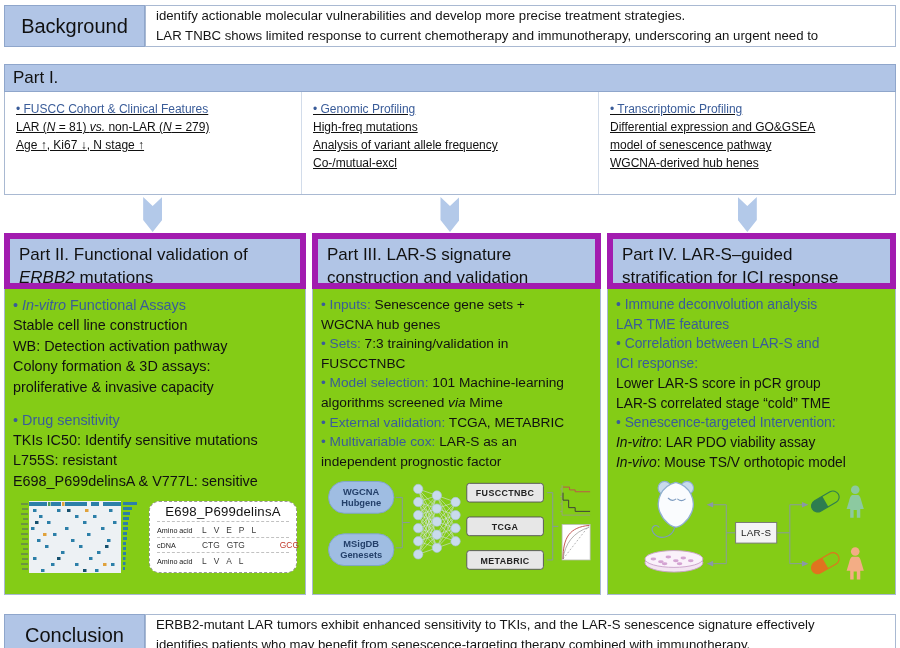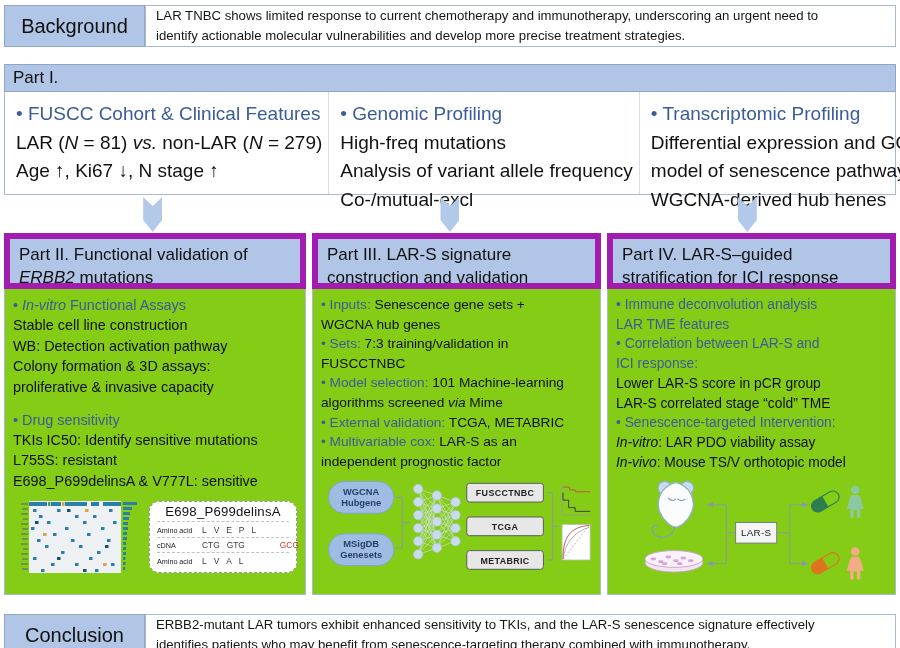--- a/index.html
+++ b/index.html
@@ -11,21 +11,21 @@
   .banner-row{display:flex;height:42px;}
   .label-box{width:141px;flex:0 0 141px;background:#b1c5e6;border:1px solid #8fa6cb;display:flex;align-items:center;justify-content:center;font-size:20px;color:#101010;box-sizing:border-box;}
   .text-box{flex:1;border:1px solid #a9b9d2;box-sizing:border-box;padding:2px 10px;display:flex;flex-direction:column;justify-content:center;font-size:13.2px;line-height:1.5;color:#151515;}
   .text-box .tline{white-space:nowrap;}
 
   
   .part1-header{margin-top:17px;height:28px;background:#b1c5e6;border:1px solid #8fa6cb;box-sizing:border-box;display:flex;align-items:center;padding:0 8px;white-space:nowrap;}
   .p1-prefix{font-size:17px;}
   .p1-rest{font-size:15px;margin-left:5px;}
   .part1-body{height:103px;border:1px solid #a9b9d2;border-top:none;box-sizing:border-box;display:flex;background:#fff;}
-  .p1col{flex:1;padding:8px 6px 6px 11px;box-sizing:border-box;font-size:19px;}
+  .p1col{flex:1;padding:8px 6px 6px 11px;box-sizing:border-box;font-size:12px;text-decoration:underline;}
   .p1col + .p1col{border-left:1px solid #d2dcea;}
   .p1col .line{line-height:1.5;white-space:nowrap;}
 
   
   .arrow-row{height:38px;display:flex;}
   .arrow-cell{flex:1;display:flex;justify-content:center;align-items:flex-start;padding-top:2px;}
   .down-arrow{width:19px;height:35px;background:#b3c9e9;clip-path:polygon(0 0,50% 26%,100% 0,100% 66%,50% 100%,0 66%);}
 
   
   .cols-row{display:flex;gap:6px;height:362px;}
@@ -85,22 +85,22 @@
   .bottom-row{margin-top:19px;}
 </style>
 </head>
 <body>
 
 <div class="page">
 
   <div class="banner-row">
     <div class="label-box">Background</div>
     <div class="text-box">
+      <div class="tline">identify actionable molecular vulnerabilities and develop more precise treatment strategies.</div>
       <div class="tline">LAR TNBC shows limited response to current chemotherapy and immunotherapy, underscoring an urgent need to</div>
-      <div class="tline">identify actionable molecular vulnerabilities and develop more precise treatment strategies.</div>
     </div>
   </div>
 
   <div class="part1-header">
     <span class="p1-prefix">Part I.</span>
   </div>
   <div class="part1-body">
     <div class="p1col">
         <div class="line"><span class="seg-b">• FUSCC Cohort &amp; Clinical Features</span></div>
         <div class="line"><span>LAR (</span><span class="seg-i">N</span><span> = 81) </span><span class="seg-i">vs.</span><span> non-LAR (</span><span class="seg-i">N</span><span> = 279)</span></div>

